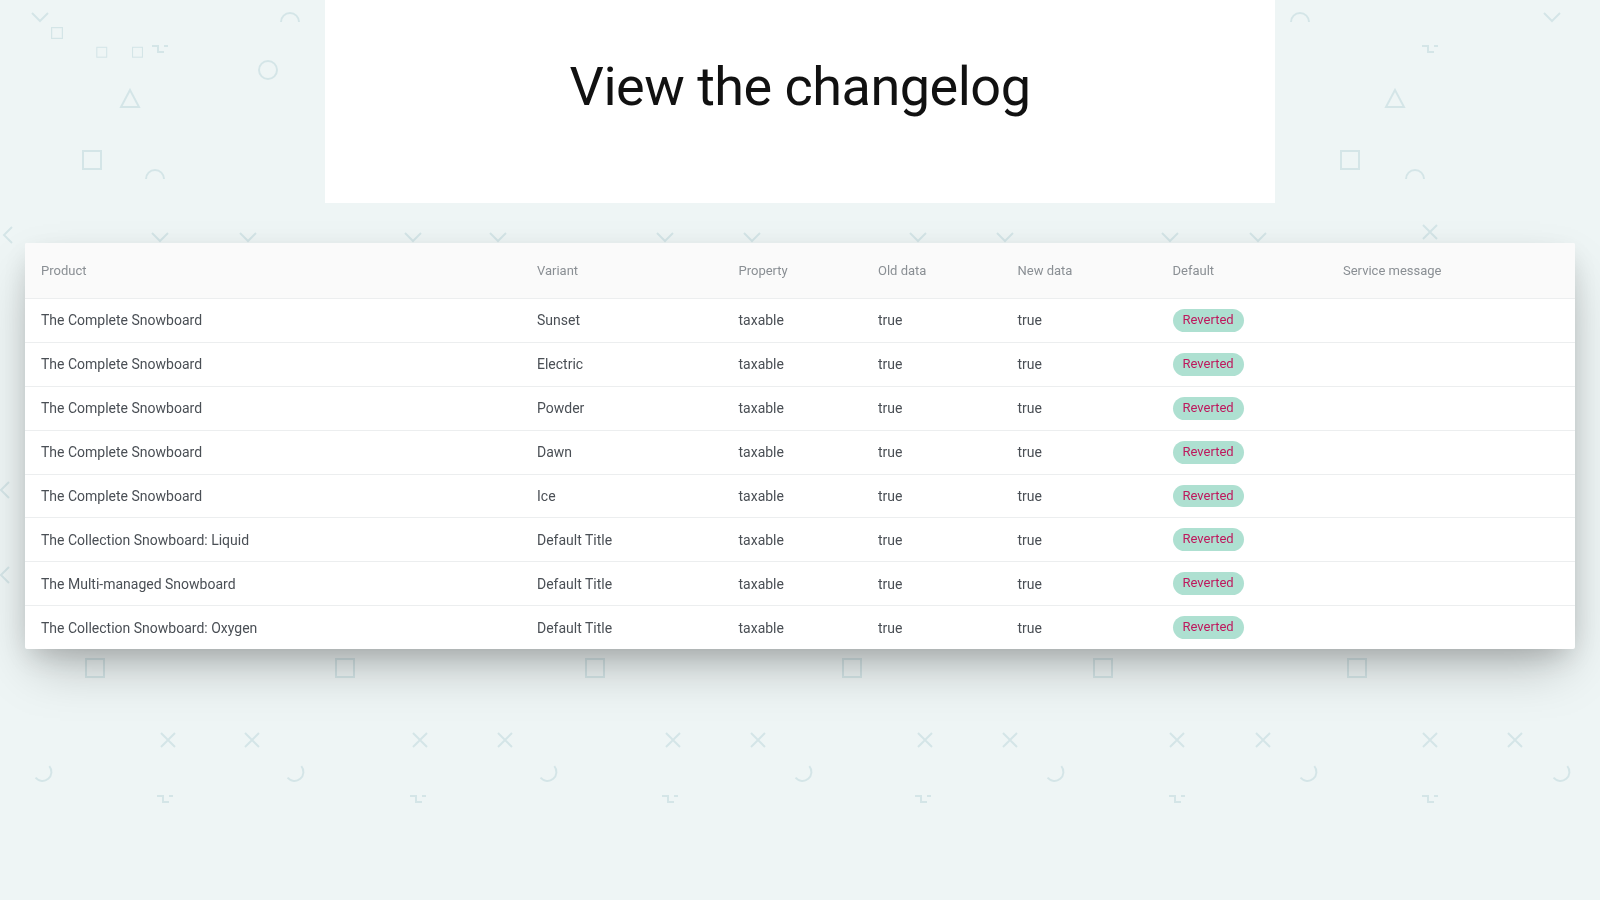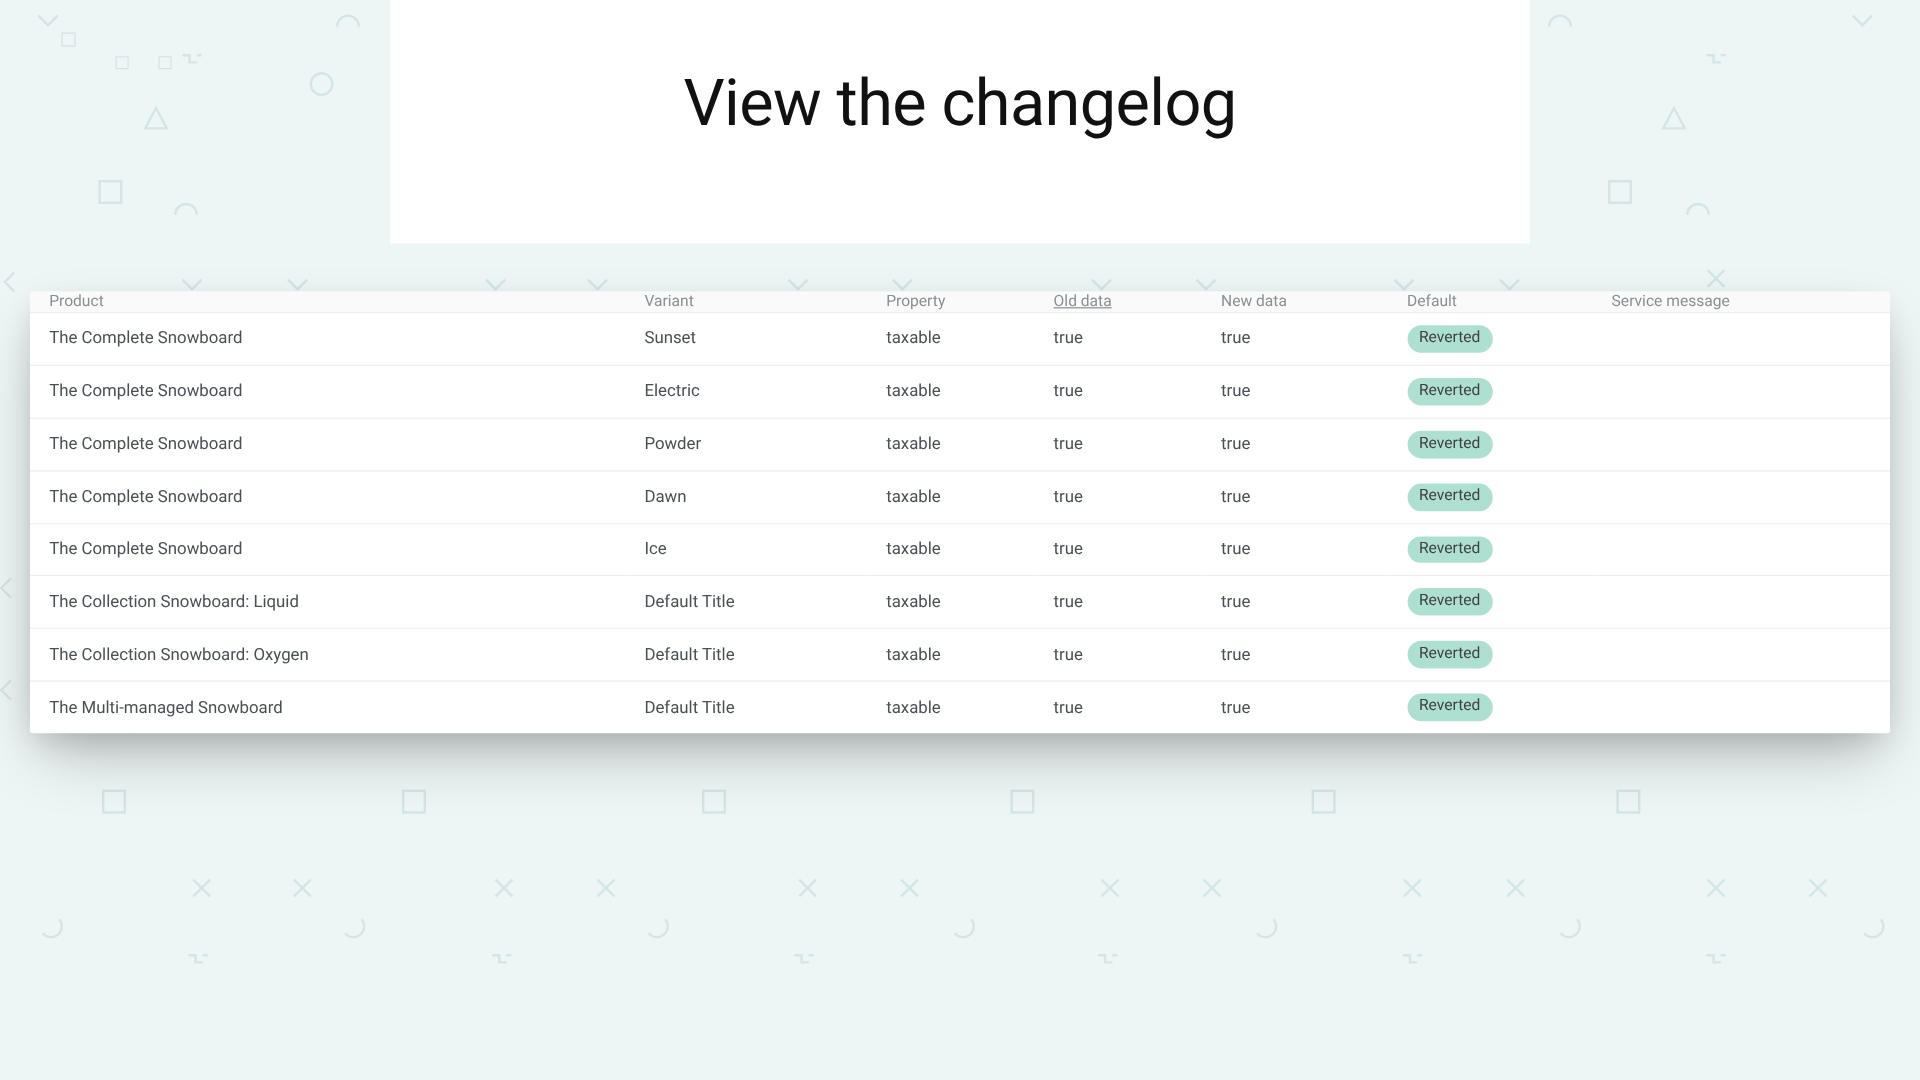--- a/index.html
+++ b/index.html
@@ -48,46 +48,46 @@
       box-shadow: 0 25px 50px -10px rgba(0,0,0,0.25), 0 10px 25px -5px rgba(0,0,0,0.15);
       overflow: hidden;
     }
     table {
       width: 100%;
       border-collapse: collapse;
       font-size: 14px;
     }
     thead th {
       text-align: left;
-      padding: 1px 16px;
+      padding: 20px 16px;
       color: #8a8f94;
       font-weight: 400;
       font-size: 13px;
       background: #fafafa;
       border-bottom: 1px solid #eceeef;
     }
     tbody td {
       padding: 10px 16px;
       color: #4a4f55;
       border-top: 1px solid #eceeef;
       font-size: 14px;
     }
     .badge {
       display: inline-block;
       background: #aee0d1;
-      color: #404040;
+      color: #be185d;
       font-size: 13px;
       padding: 3px 10px;
       border-radius: 12px;
       line-height: 1.3;
     }
     .col-product { width: 32%; }
     .col-variant { width: 13%; }
     .col-property { width: 9%; }
-    .col-old { width: 9%; text-decoration: underline; }
+    .col-old { width: 9%; }
     .col-new { width: 10%; }
     .col-status { width: 11%; }
     .col-msg { width: 16%; }
   </style>
 </head>
 <body>
 
 <div class="bg-pattern">
   <svg width="1600" height="900">
     <defs>
@@ -289,30 +289,30 @@
           <tr>
             <td>The Collection Snowboard: Liquid</td>
             <td>Default Title</td>
             <td>taxable</td>
             <td>true</td>
             <td>true</td>
             <td><span class="badge">Reverted</span></td>
             <td></td>
           </tr>
           <tr>
+            <td>The Multi-managed Snowboard</td>
+            <td>Default Title</td>
+            <td>taxable</td>
+            <td>true</td>
+            <td>true</td>
+            <td><span class="badge">Reverted</span></td>
+            <td></td>
+          </tr>
+          <tr>
             <td>The Collection Snowboard: Oxygen</td>
-            <td>Default Title</td>
-            <td>taxable</td>
-            <td>true</td>
-            <td>true</td>
-            <td><span class="badge">Reverted</span></td>
-            <td></td>
-          </tr>
-          <tr>
-            <td>The Multi-managed Snowboard</td>
             <td>Default Title</td>
             <td>taxable</td>
             <td>true</td>
             <td>true</td>
             <td><span class="badge">Reverted</span></td>
             <td></td>
           </tr>
         </tbody>
     </table>
   </div>

